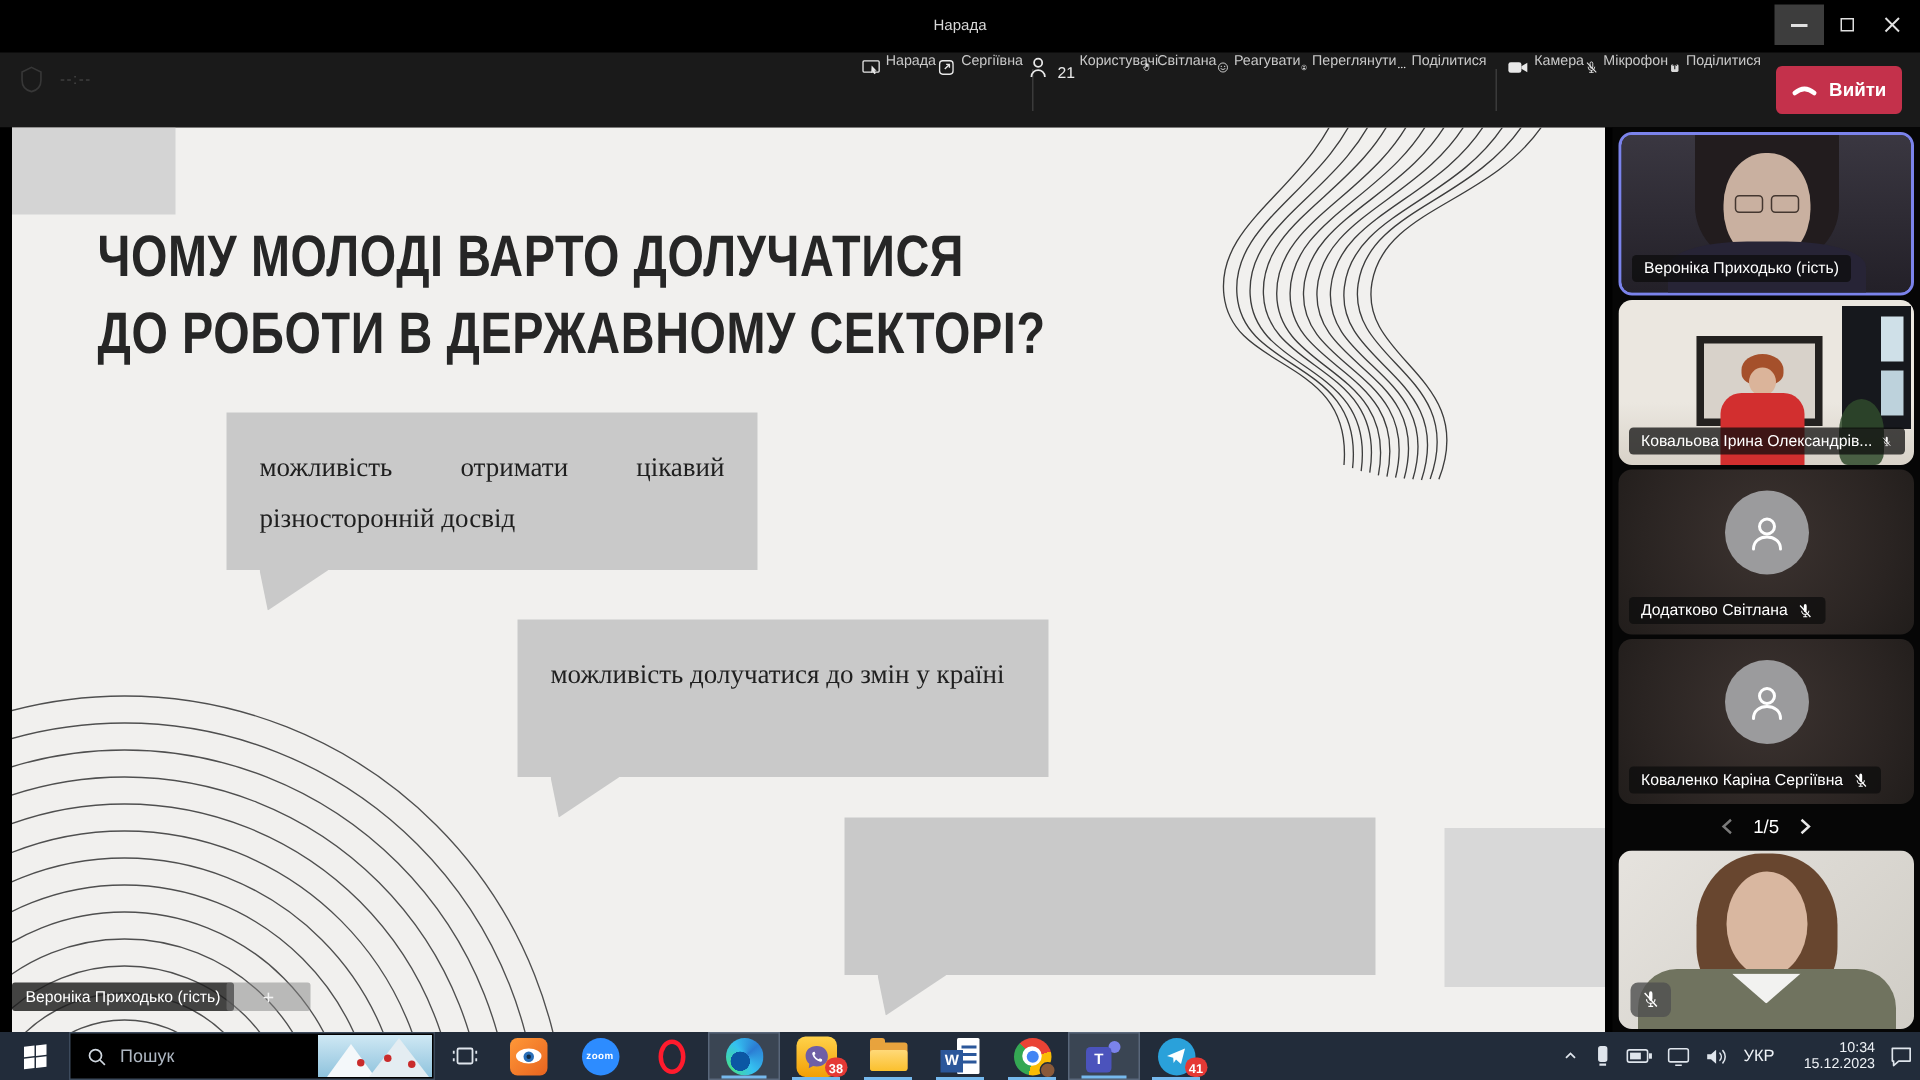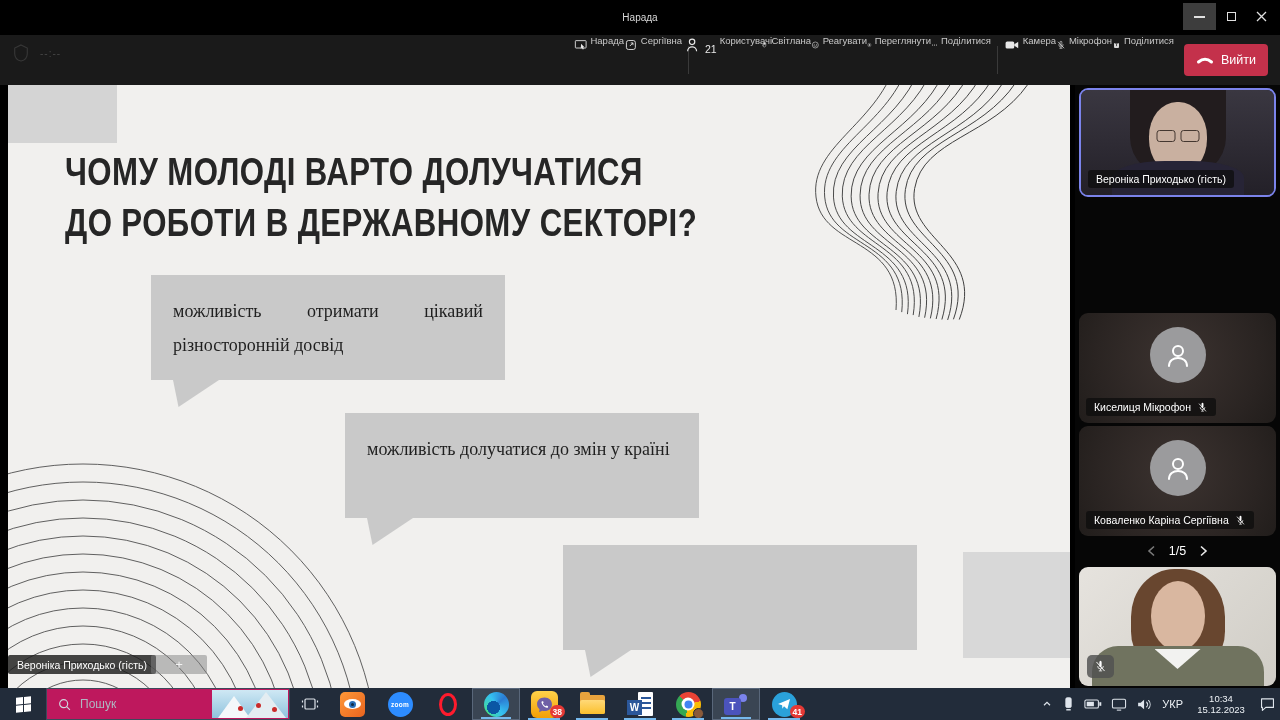--- a/index.html
+++ b/index.html
@@ -20,21 +20,21 @@
   
   #toolbar{position:absolute;left:0;top:35px;width:1280px;height:50px;background:#1a1a1a}
   #tb-left{position:absolute;left:12px;top:8px;display:flex;align-items:center;gap:10px;opacity:.55}
   #tb-timer{color:#6a6a6a;font-size:10px;letter-spacing:1px}
   #tb-items{position:absolute;right:8px;top:0;height:50px;display:flex;align-items:center}
   .titem{height:50px;display:flex;flex-direction:row;align-items:flex-start;justify-content:center;gap:3px;cursor:default}
   .titem .tlab{font-size:9.5px;color:#c9c9c9;white-space:nowrap}
   .trow{display:flex;align-items:flex-end;gap:3px;height:20px}
   .tcount{font-size:10.5px;color:#e8e8e8}
   .tdiv{width:1px;height:28px;background:#3a3a3a;margin:0 6px}
-  #leave-btn{margin:0 4px 0 10px;height:32px;width:84px;border-radius:4px;background:#c4314b;display:flex;align-items:center;justify-content:center;gap:7px;color:#fff;font-size:12.5px;font-weight:normal}
+  #leave-btn{margin:0 4px 0 10px;height:32px;width:84px;border-radius:4px;background:#c4314b;display:flex;align-items:center;justify-content:center;gap:7px;color:#fff;font-size:12.5px;font-weight:bold}
 
   
   #stage{position:absolute;left:0;top:85px;width:1280px;height:603px;background:#000}
   #slide{position:absolute;left:8px;top:0;width:1062px;height:603px;background:#f1f0ee;overflow:hidden}
   #deco-block-tl{position:absolute;left:0;top:0;width:109px;height:58px;background:#d4d4d4}
   #deco-block-r{position:absolute;left:955px;top:467px;width:107px;height:106px;background:#d8d8d8}
   #slide-title{position:absolute;left:57px;top:62px;transform:scaleX(.8);transform-origin:0 0;color:#262626;font-weight:bold;font-size:39px;line-height:1.3;letter-spacing:.5px;white-space:nowrap}
   .bubble{position:absolute;width:354px;height:105px;background:#c9c9c9;color:#1f1f1f;font-family:"Liberation Serif",serif;font-size:18px;line-height:1.88;text-align:justify;padding:20px 22px 0}
   .tail{position:absolute;left:22px;top:105px;width:46px;height:27px;background:#c9c9c9;clip-path:polygon(0 0,100% 0,12% 100%)}
   #bubble1{left:143px;top:190px}
@@ -80,21 +80,21 @@
   .v5hair{left:50%;top:2px;transform:translateX(-50%);width:94px;height:104px;border-radius:46% 46% 40% 40%;background:#68462f}
   .v5torso{left:50%;bottom:-8px;transform:translateX(-50%);width:172px;height:48px;border-radius:26px 26px 0 0;background:#70735f}
   .v5face{left:50%;top:14px;transform:translateX(-50%);width:54px;height:70px;border-radius:50%;background:#d9b7a0}
   .v5collar{left:50%;top:82px;transform:translateX(-50%);width:46px;height:20px;background:#f2f2f0;clip-path:polygon(0 0,100% 0,50% 100%)}
 
   
   #taskbar{position:absolute;left:0;top:688px;width:1280px;height:32px;background:#222c3a}
   #start-btn{position:absolute;left:0;top:0;width:46px;height:32px;display:flex;align-items:center;justify-content:center}
   #start-logo{width:15px;height:15px;display:grid;grid-template-columns:1fr 1fr;gap:1.5px;transform:skewY(-6deg)}
   #start-logo div{background:#fff}
-  #search-box{position:absolute;left:46px;top:0;width:244px;height:32px;background:#be185d;border:1px solid #3c4a5c;display:flex;align-items:center}
+  #search-box{position:absolute;left:46px;top:0;width:244px;height:32px;background:#000000;border:1px solid #3c4a5c;display:flex;align-items:center}
   #search-input{background:transparent;border:none;outline:none;color:#cfd6de;font-size:12px;width:115px;margin-left:8px;font-family:"Liberation Sans",sans-serif}
   #search-input::placeholder{color:#aeb7c2}
   #search-img{position:absolute;right:1px;top:1px;width:76px;height:28px;overflow:hidden;background:linear-gradient(#cfe8f4,#8fc3dd)}
   .mtn{position:absolute;bottom:0;width:0;height:0}
   #taskview{position:absolute;left:292px;top:0;width:36px;height:32px;display:flex;align-items:center;justify-content:center}
   #apps{position:absolute;left:328px;top:0;height:32px;display:flex}
   .slot{position:relative;width:48px;height:32px;display:flex;align-items:center;justify-content:center}
   .slot.hl{background:#3a4553;border:1px solid #59677a}
   .slot.ul::after{content:"";position:absolute;left:8px;right:8px;bottom:0;height:2px;background:#76b9ed}
   .badge{position:absolute;right:3px;bottom:2px;min-width:15px;height:13px;border-radius:7px;background:#e53935;color:#fff;font-size:8.5px;font-weight:bold;display:flex;align-items:center;justify-content:center;padding:0 3px}
@@ -117,21 +117,21 @@
   .ic-chrome{position:relative;width:25px;height:25px;border-radius:50%;background:conic-gradient(from -45deg,#ea4335 0 33%,#fbbc05 33% 66%,#34a853 66% 100%)}
   .ic-chrome .hub{position:absolute;left:50%;top:50%;transform:translate(-50%,-50%);width:13px;height:13px;border-radius:50%;background:#fff;display:flex;align-items:center;justify-content:center}
   .ic-chrome .hub div{width:8px;height:8px;border-radius:50%;background:#4285f4}
   .ic-chrome .ava{position:absolute;right:-3px;bottom:-2px;width:11px;height:11px;border-radius:50%;background:#8a5a3a;border:1.5px solid #222c3a}
   .ic-teams{position:relative;width:24px;height:24px}
   .ic-teams .main{position:absolute;left:0;bottom:1px;width:17px;height:17px;border-radius:3px;background:#4b53bc;color:#fff;font-size:10px;font-weight:bold;display:flex;align-items:center;justify-content:center}
   .ic-teams .dot{position:absolute;right:1px;top:2px;width:8px;height:8px;border-radius:50%;background:#7b83eb}
   .ic-tg{position:relative;width:25px;height:25px;border-radius:50%;background:#2aa1da;display:flex;align-items:center;justify-content:center}
   #tray{position:absolute;right:4px;top:0;height:32px;display:flex;align-items:center;gap:9px}
   #lang{color:#eef2f6;font-size:11px}
-  #clock{color:#eef2f6;font-size:9.5px;line-height:1.2;text-align:center;width:58px}
+  #clock{color:#eef2f6;font-size:9.5px;line-height:1.2;text-align:right;width:58px}
 
   
   .deco{position:absolute;pointer-events:none}
 </style>
 </head>
 <body>
 
 <div id="screen">
 
   <div id="titlebar">
@@ -333,30 +333,51 @@
             <div></div>
             <div></div>
           </div>
         <div class="art v1torso"></div>
       </div>
       <div class="nlabel">
         <span>Вероніка Приходько (гість)</span>
       </div>
     </div>
 
+    <div class="tile" id="tile2">
+      <div class="vid">
+        <div class="art v2bg"></div>
+        <div class="art v2win"></div>
+        <div class="art v2pane1"></div>
+        <div class="art v2pane2"></div>
+        <div class="art v2frame"></div>
+        <div class="art v2hair"></div>
+        <div class="art v2face"></div>
+        <div class="art v2torso"></div>
+        <div class="art v2plant"></div>
+      </div>
+      <div class="nlabel">
+        <span>Ковальова Ірина Олександрів...</span>
+        <svg width="11" height="11" viewBox="0 0 16 16">
+            <path d="M6.6 3 a1.4 2 0 012.8 0 v4 a1.4 2 0 01-2.8 0 z" fill="#fff"></path>
+            <path d="M4.5 7.5 a3.5 3.5 0 007 0 M8 11 v2 M6 13.4 h4" stroke="#fff" stroke-width="1" fill="none"></path>
+            <line x1="3" y1="2.4" x2="13" y2="13.6" stroke="#fff" stroke-width="1.2"></line>
+          </svg>
+      </div>
+    </div>
 
     <div class="tile avatile" id="tile3">
       <div class="avacircle">
         <svg width="32" height="32" viewBox="0 0 32 32">
             <circle cx="16" cy="12" r="5" stroke="#fff" stroke-width="2" fill="none"></circle>
             <path d="M7 27 c0-5.2 4.2-8 9-8 s9 2.8 9 8" stroke="#fff" stroke-width="2" fill="none" stroke-linecap="round"></path>
           </svg>
       </div>
       <div class="nlabel">
-        <span>Киселиця Мікрофон</span>
+        <span>Додатково Світлана</span>
         <svg width="11" height="11" viewBox="0 0 16 16">
             <path d="M6.6 3 a1.4 2 0 012.8 0 v4 a1.4 2 0 01-2.8 0 z" fill="#fff"></path>
             <path d="M4.5 7.5 a3.5 3.5 0 007 0 M8 11 v2 M6 13.4 h4" stroke="#fff" stroke-width="1" fill="none"></path>
             <line x1="3" y1="2.4" x2="13" y2="13.6" stroke="#fff" stroke-width="1.2"></line>
           </svg>
       </div>
     </div>
 
     <div class="tile avatile" id="tile4">
       <div class="avacircle">

